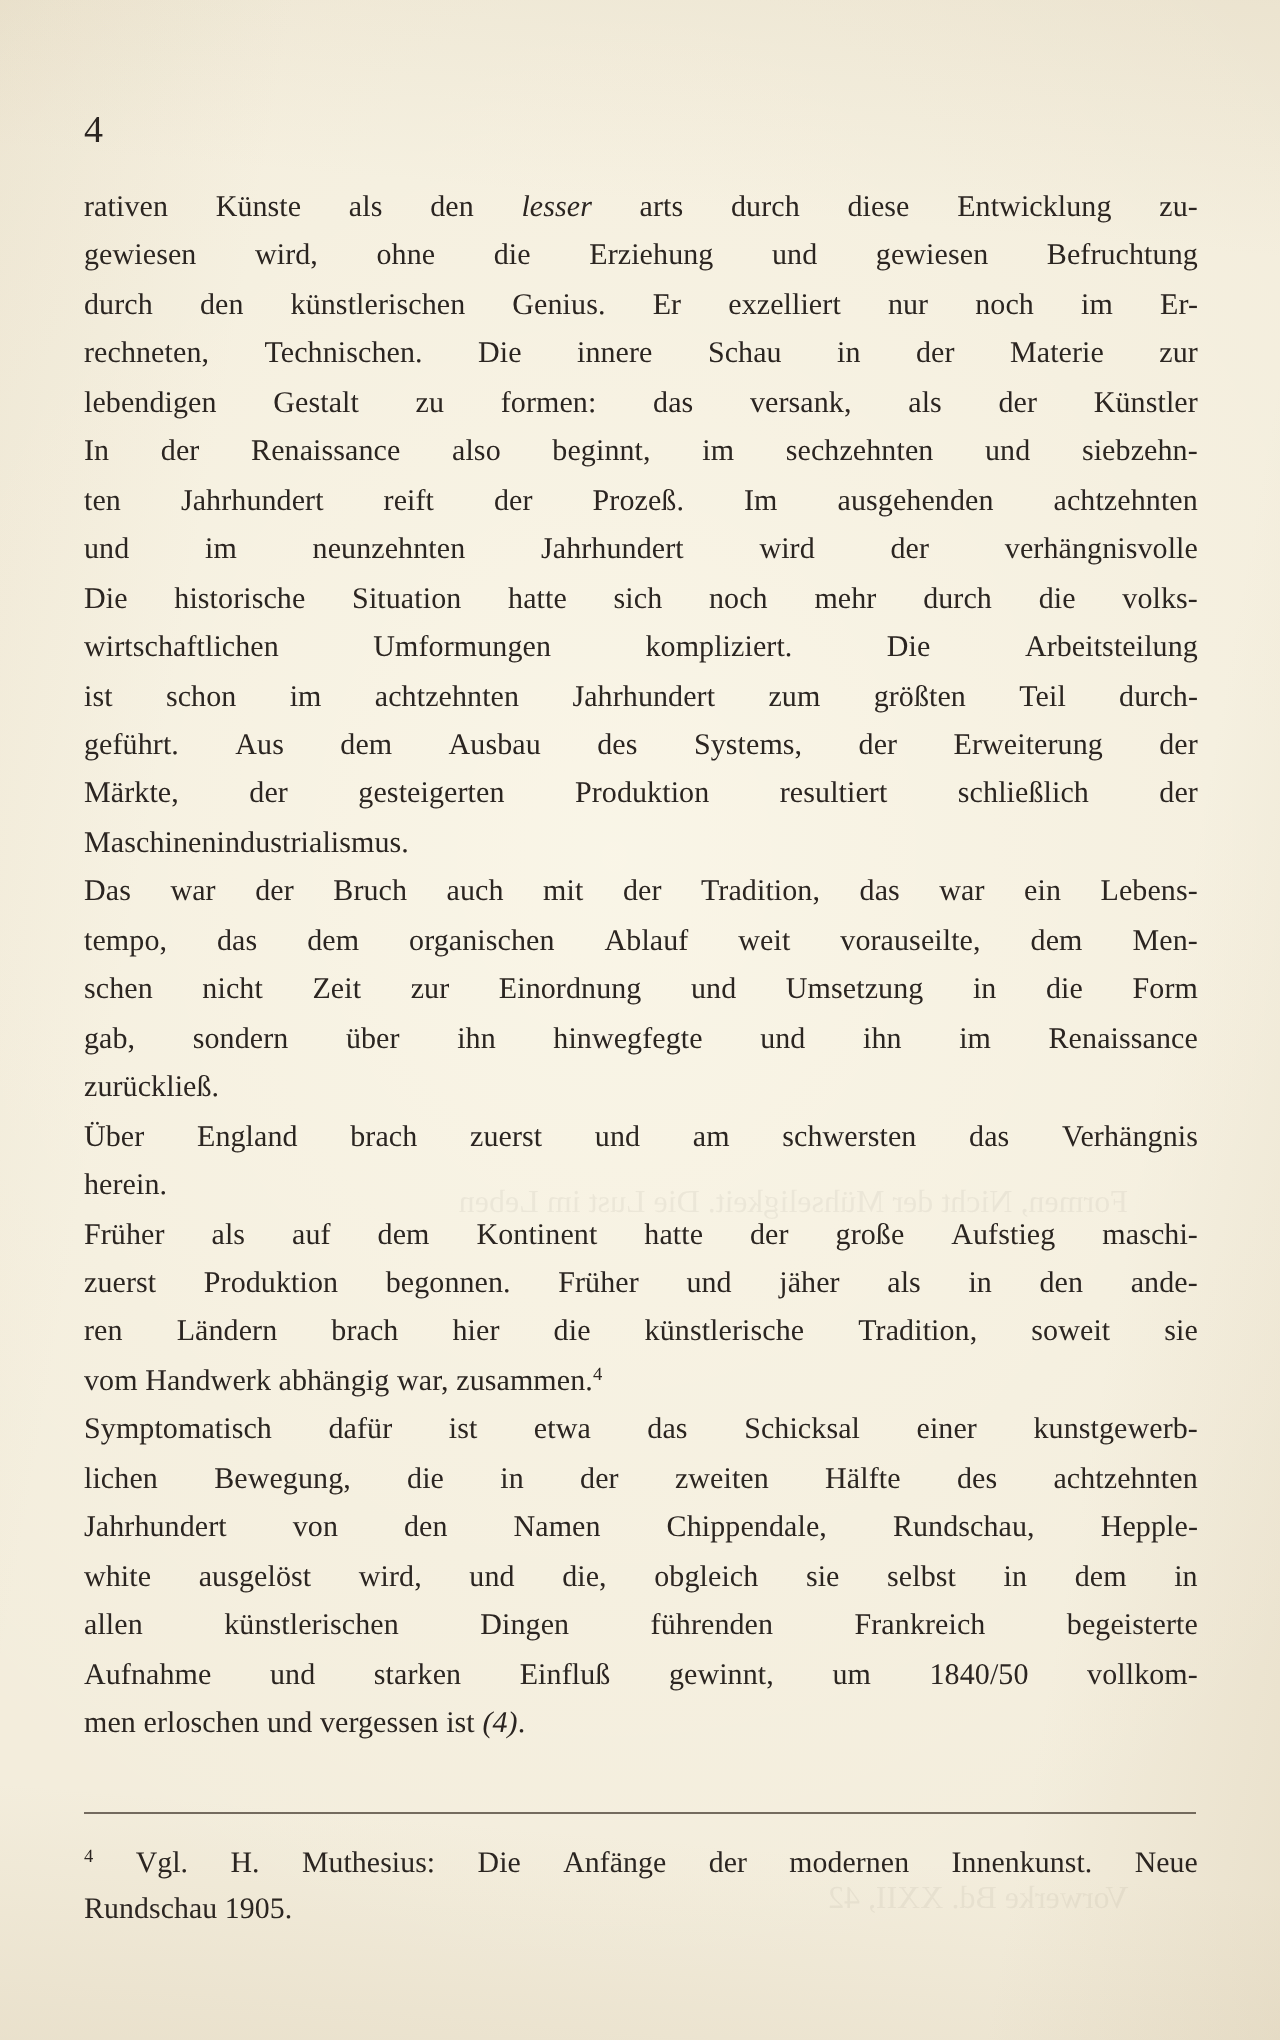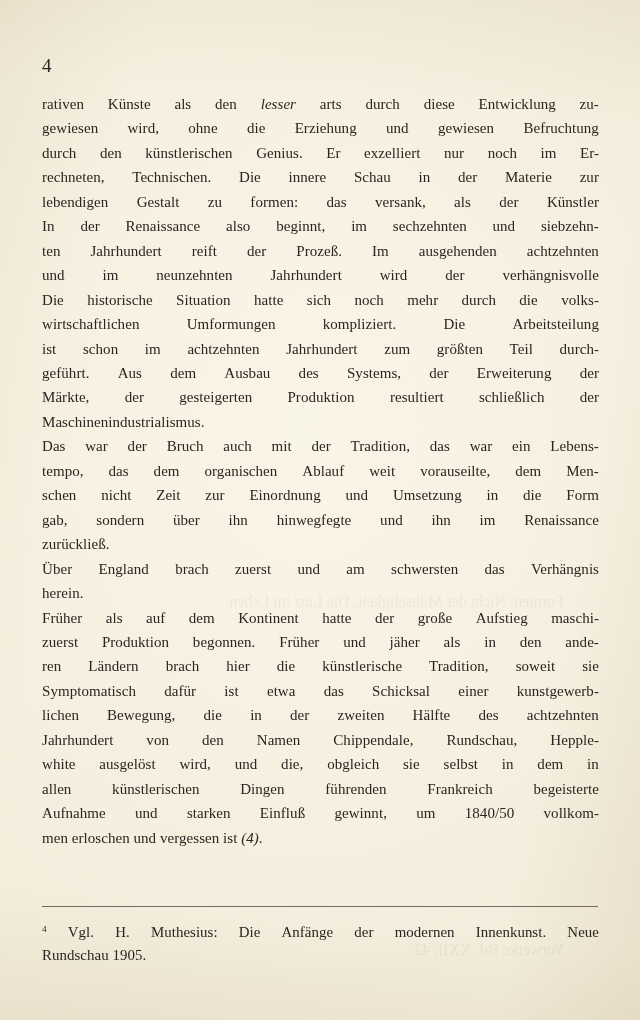--- a/index.html
+++ b/index.html
@@ -377,20 +377,21 @@
           <span>ren</span>
           <span>Ländern</span>
           <span>brach</span>
           <span>hier</span>
           <span>die</span>
           <span>künstlerische</span>
           <span>Tradition,</span>
           <span>soweit</span>
           <span>sie</span>
         </div>
+        <div class="ln">vom Handwerk abhängig war, zusammen.<sup class="fnmark">4</sup></div>
       </div>
       <div>
         <div class="ln j">
           <span>Symptomatisch</span>
           <span>dafür</span>
           <span>ist</span>
           <span>etwa</span>
           <span>das</span>
           <span>Schicksal</span>
           <span>einer</span>

